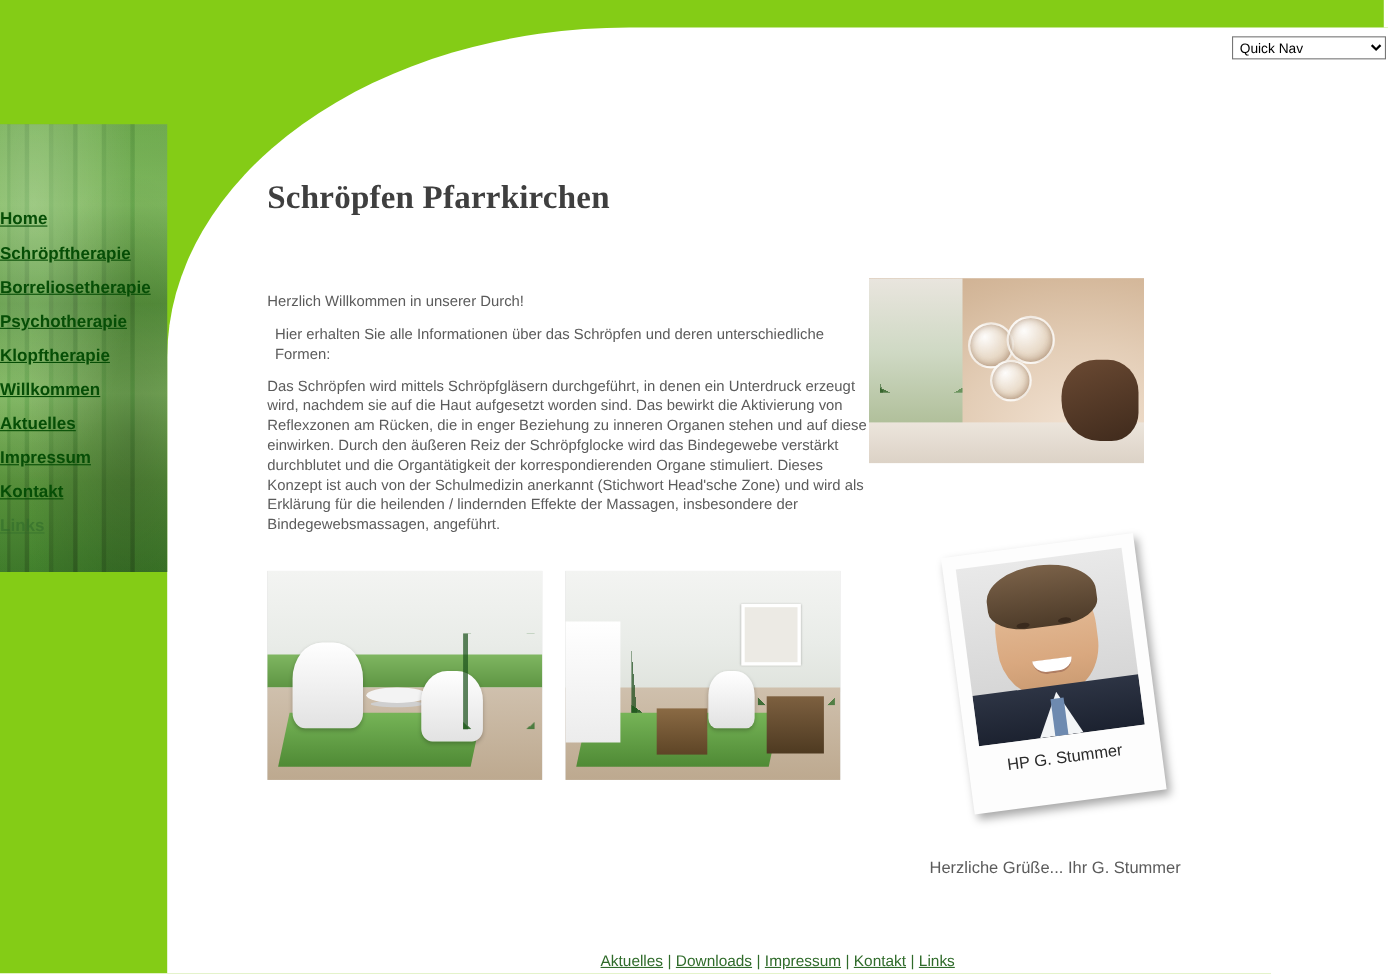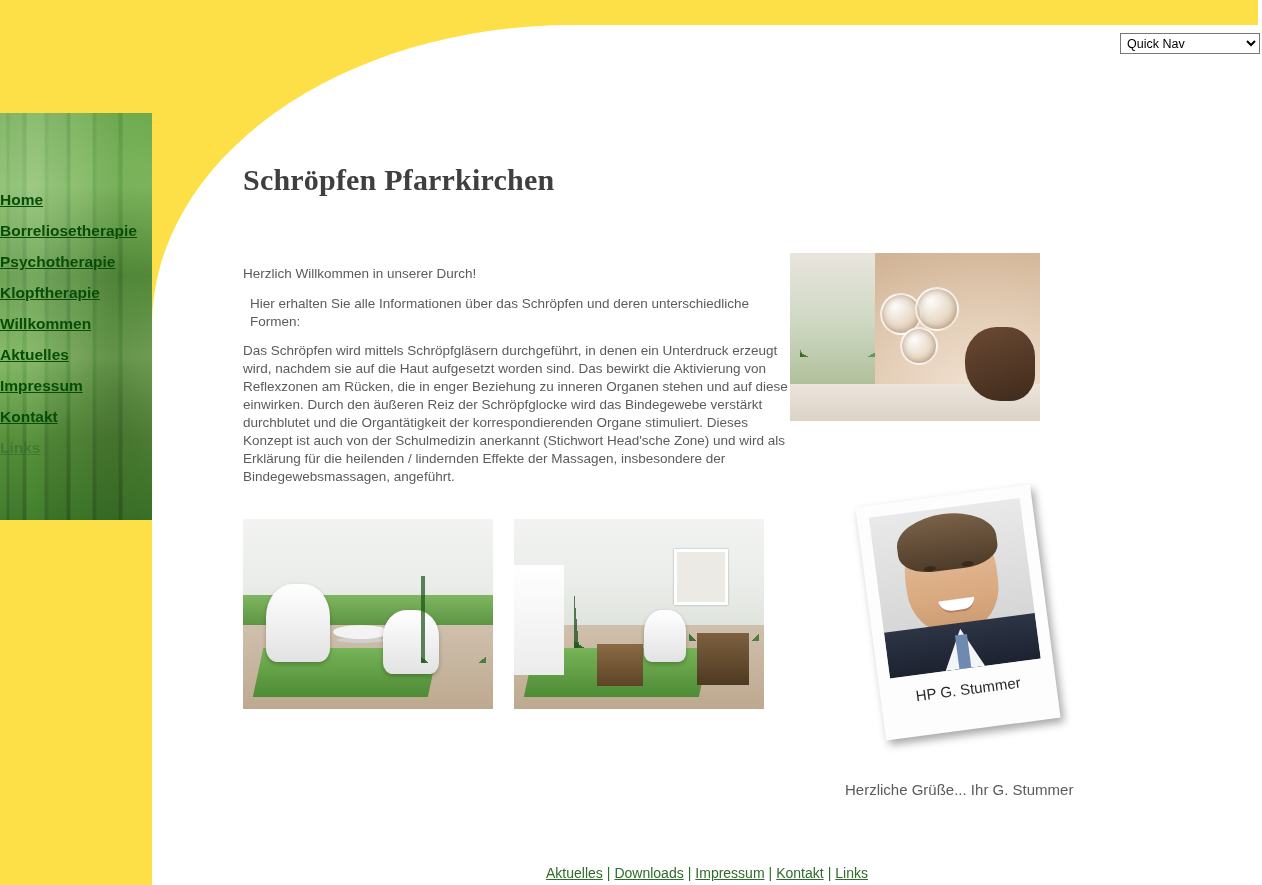--- a/index.html
+++ b/index.html
@@ -12,21 +12,21 @@
     font-family: "Liberation Sans", sans-serif;
     background: #ffffff;
     overflow: hidden;
     position: relative;
   }
 
   
   #page {
     position: absolute;
     inset: 0;
-    background: #fde047;
+    background: #84cc16;
     overflow: hidden;
   }
 
   
   #white-area {
     position: absolute;
     left: 152px;
     top: 25px;
     right: 0;
     bottom: 0;
@@ -403,20 +403,21 @@
   <div id="quicknav-wrap">
     <select id="quicknav">
       <option>Quick Nav</option>
     </select>
   </div>
 
   <div id="sidebar">
     <div id="bamboo"></div>
     <nav id="menu">
       <a class="menu-item">Home</a>
+      <a class="menu-item">Schröpftherapie</a>
       <a class="menu-item">Borreliosetherapie</a>
       <a class="menu-item">Psychotherapie</a>
       <a class="menu-item">Klopftherapie</a>
       <a class="menu-item">Willkommen</a>
       <a class="menu-item">Aktuelles</a>
       <a class="menu-item">Impressum</a>
       <a class="menu-item">Kontakt</a>
       <a class="menu-item dim">Links</a>
     </nav>
   </div>

